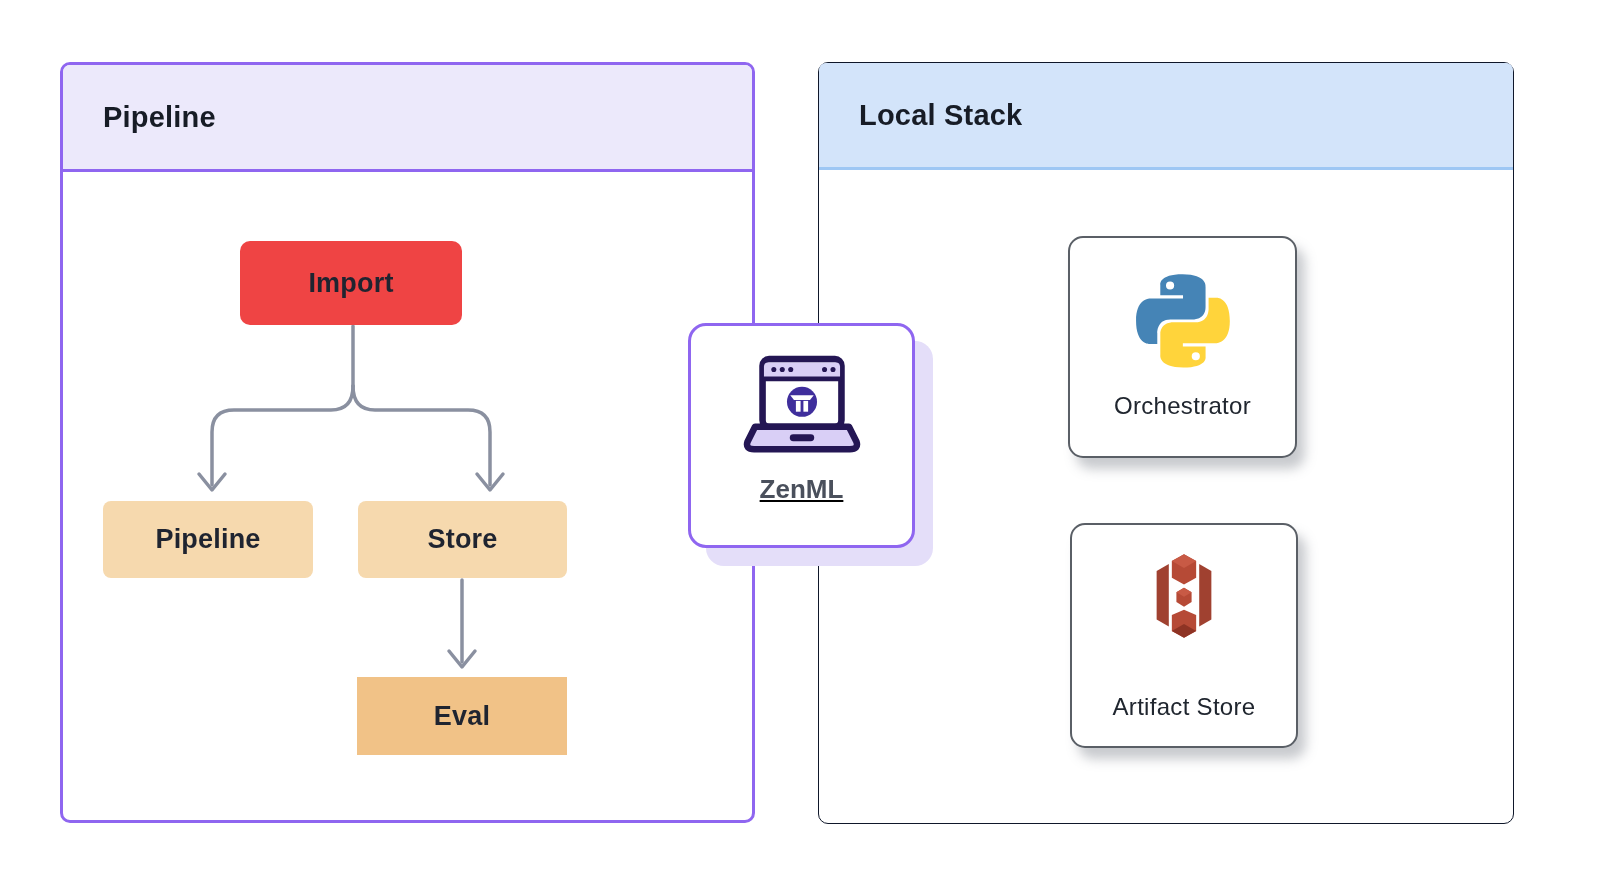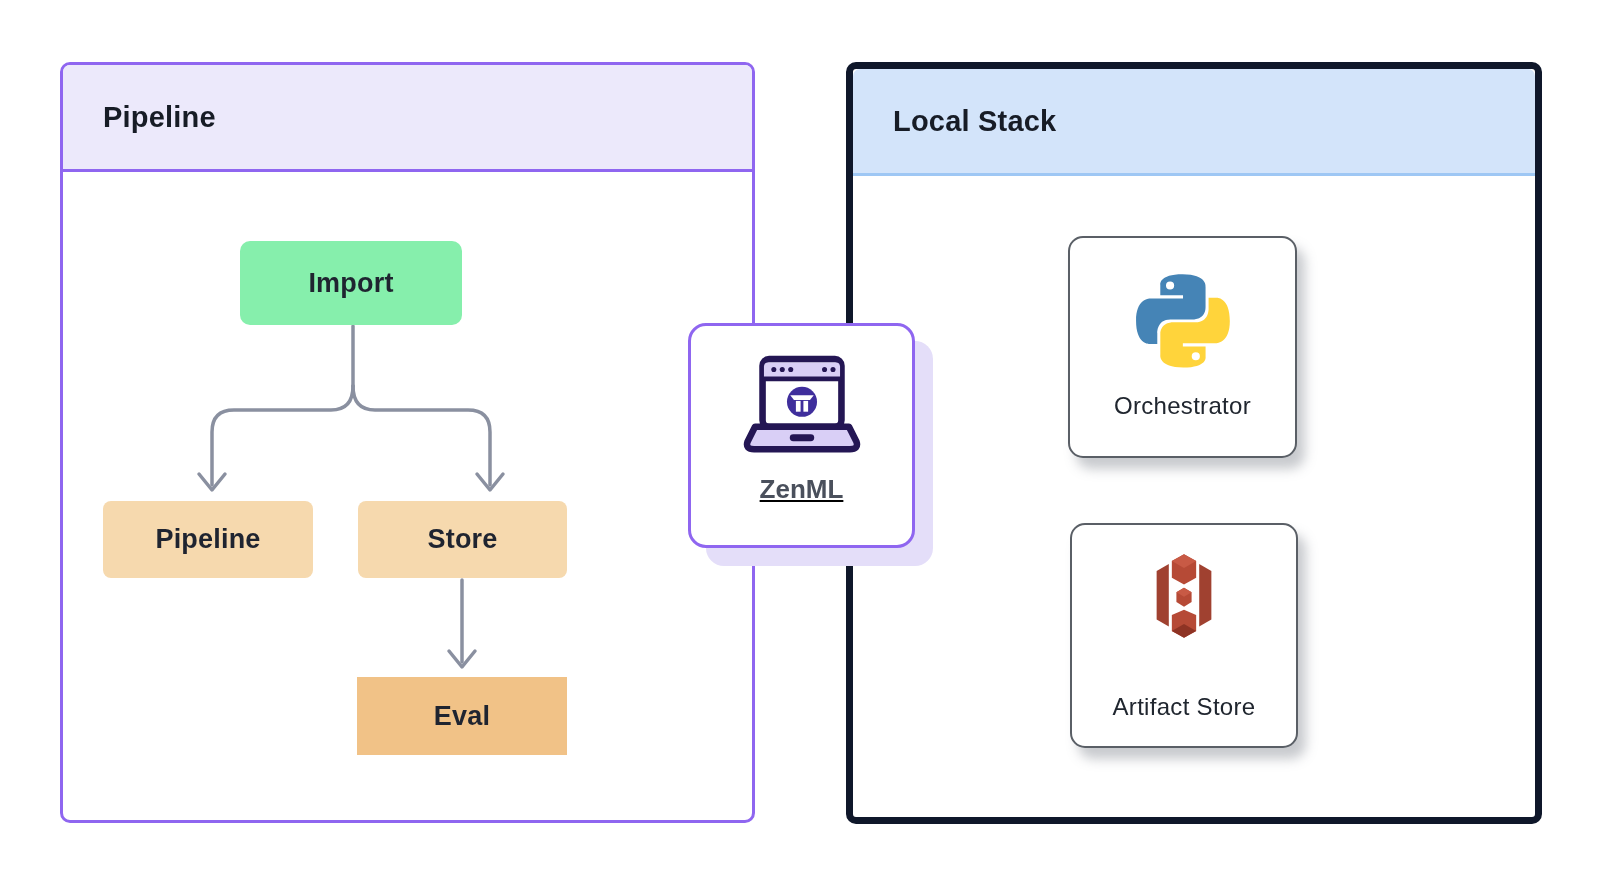--- a/index.html
+++ b/index.html
@@ -12,22 +12,22 @@
 
   
   .group-box {
     position: absolute; border-radius: 10px; background: #ffffff;
   }
   .group-box.pipeline {
     left: 60px; top: 62px; width: 695px; height: 761px;
     border: 3px solid #8F66F0;
   }
   .group-box.local-stack {
-    left: 846px; top: 62px; width: 696px; height: 762px;
-    border: 7px solid #0f172a;
+    left: 818px; top: 62px; width: 696px; height: 762px;
+    border: 1px solid #0f172a;
   }
   .group-header {
     height: 107px; display: flex; align-items: center;
     padding-left: 40px; border-radius: 7px 7px 0 0;
     font-size: 29px; font-weight: 700; color: #171C26; letter-spacing: 0.2px;
   }
   .group-box.pipeline  .group-header { border-bottom: 3px solid #8F66F0; }
   .group-box.local-stack .group-header { border-bottom: 3px solid #9EC7F4; }
 
   
@@ -95,21 +95,21 @@
       <path d="M353,386 Q353,410 331,410 L234,410 Q212,410 212,432 V485"></path>
       <path d="M199,474 L212,490 L225,474"></path>
       <path d="M353,386 Q353,410 375,410 L468,410 Q490,410 490,432 V485"></path>
       <path d="M477,474 L490,490 L503,474"></path>
 
       <path d="M462,580 V662"></path>
       <path d="M449,651 L462,667 L475,651"></path>
     </g>
   </svg>
 
-  <div class="node import" style="background-color: #86efac;">
+  <div class="node import" style="background-color: #ef4444;">
     <span>Import</span>
   </div>
   <div class="node profiling" style="background-color: rgb(246, 217, 174);">
     <span>Pipeline</span>
   </div>
   <div class="node train" style="background-color: rgb(246, 217, 174);">
     <span>Store</span>
   </div>
   <div class="node eval" style="background-color: rgb(241, 194, 135);">
     <span>Eval</span>

